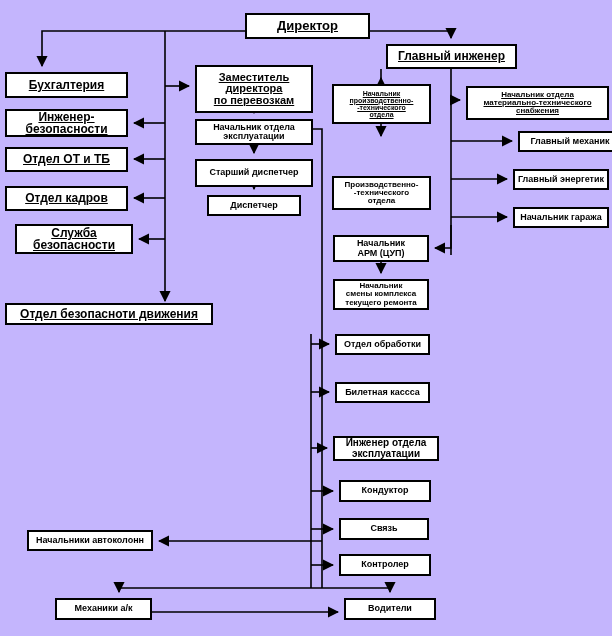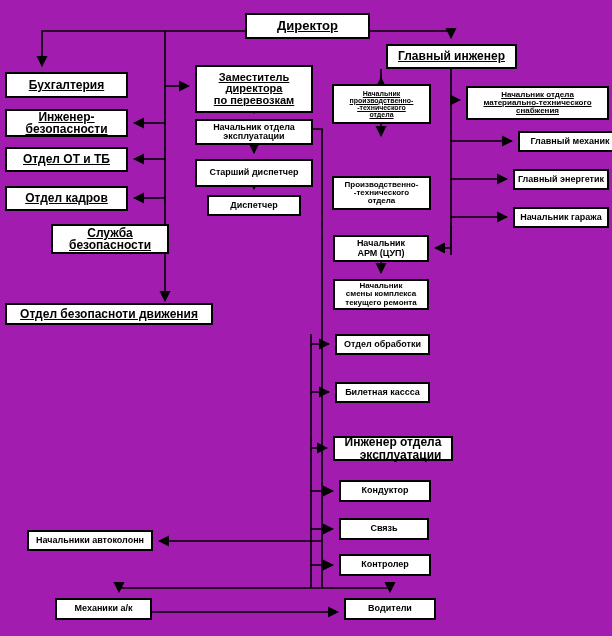--- a/index.html
+++ b/index.html
@@ -1,19 +1,19 @@
 <!DOCTYPE html>
 <html><head>
 <meta charset="utf-8">
 <style>
   html,body{margin:0;padding:0;background:#ffffff;}
   #root{
     position:relative;
     width:612px;height:636px;
-    background:#a21caf;
+    background:#c4b5fd;
     font-family:"Liberation Sans","DejaVu Sans",sans-serif;
     overflow:hidden;
   }
   svg#wires{position:absolute;left:0;top:0;width:612px;height:636px;}
   .box{
     position:absolute;
     box-sizing:border-box;
     background:#ffffff;
     border:2px solid #000000;
     display:flex;align-items:center;justify-content:center;
@@ -98,21 +98,21 @@
   </svg>
 
   <div id="nodes">
       <div class="box" style="left: 245px; top: 13px; width: 125px; height: 26px; font-size: 13px; border-width: 2px;"><span class="u">Директор</span></div>
       <div class="box" style="left: 386px; top: 44px; width: 131px; height: 25px; font-size: 12px; border-width: 2px;"><span class="u">Главный инженер</span></div>
       <div class="box" style="left: 5px; top: 72px; width: 123px; height: 26px; font-size: 12px; border-width: 2px;"><span class="u">Бухгалтерия</span></div>
       <div class="box" style="left: 5px; top: 109px; width: 123px; height: 28px; font-size: 12px; border-width: 2px;"><span class="u">Инженер-
 безопасности</span></div>
       <div class="box" style="left: 5px; top: 147px; width: 123px; height: 25px; font-size: 12px; border-width: 2px;"><span class="u">Отдел ОТ и ТБ</span></div>
       <div class="box" style="left: 5px; top: 186px; width: 123px; height: 25px; font-size: 12px; border-width: 2px;"><span class="u">Отдел кадров</span></div>
-      <div class="box" style="left: 15px; top: 224px; width: 118px; height: 30px; font-size: 12px; border-width: 2px; margin-left: 36px;"><span class="u">Служба
+      <div class="box" style="left: 15px; top: 224px; width: 118px; height: 30px; font-size: 12px; border-width: 2px;"><span class="u">Служба
 безопасности</span></div>
       <div class="box" style="left: 5px; top: 303px; width: 208px; height: 22px; font-size: 12px; border-width: 2px;"><span class="u">Отдел безопасноти движения</span></div>
       <div class="box" style="left: 195px; top: 65px; width: 118px; height: 48px; font-size: 11px; border-width: 2px;"><span class="u">Заместитель
 директора
 по перевозкам</span></div>
       <div class="box" style="left: 195px; top: 119px; width: 118px; height: 26px; font-size: 9px; border-width: 2px;"><span>Начальник отдела
 эксплуатации</span></div>
       <div class="box" style="left: 195px; top: 159px; width: 118px; height: 28px; font-size: 9px; border-width: 2px;"><span>Старший диспетчер</span></div>
       <div class="box" style="left: 207px; top: 195px; width: 94px; height: 21px; font-size: 9px; border-width: 2px; text-align: center;"><span>Диспетчер</span></div>
       <div class="box" style="left: 332px; top: 84px; width: 99px; height: 40px; font-size: 7px; border-width: 2px;"><span class="u">Начальник
@@ -122,21 +122,21 @@
       <div class="box" style="left: 332px; top: 136px; width: 99px; height: 34px; font-size: 8px; border-width: 2px; margin-top: 40px;"><span>Производственно-
 -технического
 отдела</span></div>
       <div class="box" style="left: 333px; top: 235px; width: 96px; height: 27px; font-size: 9px; border-width: 2px;"><span>Начальник
 АРМ (ЦУП)</span></div>
       <div class="box" style="left: 333px; top: 279px; width: 96px; height: 31px; font-size: 8px; border-width: 2px;"><span>Начальник
 смены комплекса
 текущего ремонта</span></div>
       <div class="box" style="left: 335px; top: 334px; width: 95px; height: 21px; font-size: 9px; border-width: 2px;"><span>Отдел обработки</span></div>
       <div class="box" style="left: 335px; top: 382px; width: 95px; height: 21px; font-size: 9px; border-width: 2px;"><span>Билетная кассса</span></div>
-      <div class="box" style="left: 333px; top: 436px; width: 120px; height: 25px; font-size: 12px; border-width: 2px; text-align: right;"><span>Инженер отдела
+      <div class="box" style="left: 333px; top: 436px; width: 106px; height: 25px; font-size: 10px; border-width: 2px;"><span>Инженер отдела
 эксплуатации</span></div>
       <div class="box" style="left: 339px; top: 480px; width: 92px; height: 22px; font-size: 9px; border-width: 2px;"><span>Кондуктор</span></div>
       <div class="box" style="left: 339px; top: 518px; width: 90px; height: 22px; font-size: 9px; border-width: 2px;"><span>Связь</span></div>
       <div class="box" style="left: 339px; top: 554px; width: 92px; height: 22px; font-size: 9px; border-width: 2px;"><span>Контролер</span></div>
       <div class="box" style="left: 466px; top: 86px; width: 143px; height: 34px; font-size: 8px; border-width: 2px;"><span class="u">Начальник отдела
 материально-технического
 снабжения</span></div>
       <div class="box" style="left: 518px; top: 131px; width: 104px; height: 21px; font-size: 9px; border-width: 2px;"><span>Главный механик</span></div>
       <div class="box" style="left: 513px; top: 169px; width: 96px; height: 21px; font-size: 9px; border-width: 2px;"><span>Главный энергетик</span></div>
       <div class="box" style="left: 513px; top: 207px; width: 96px; height: 21px; font-size: 9px; border-width: 2px;"><span>Начальник гаража</span></div>

